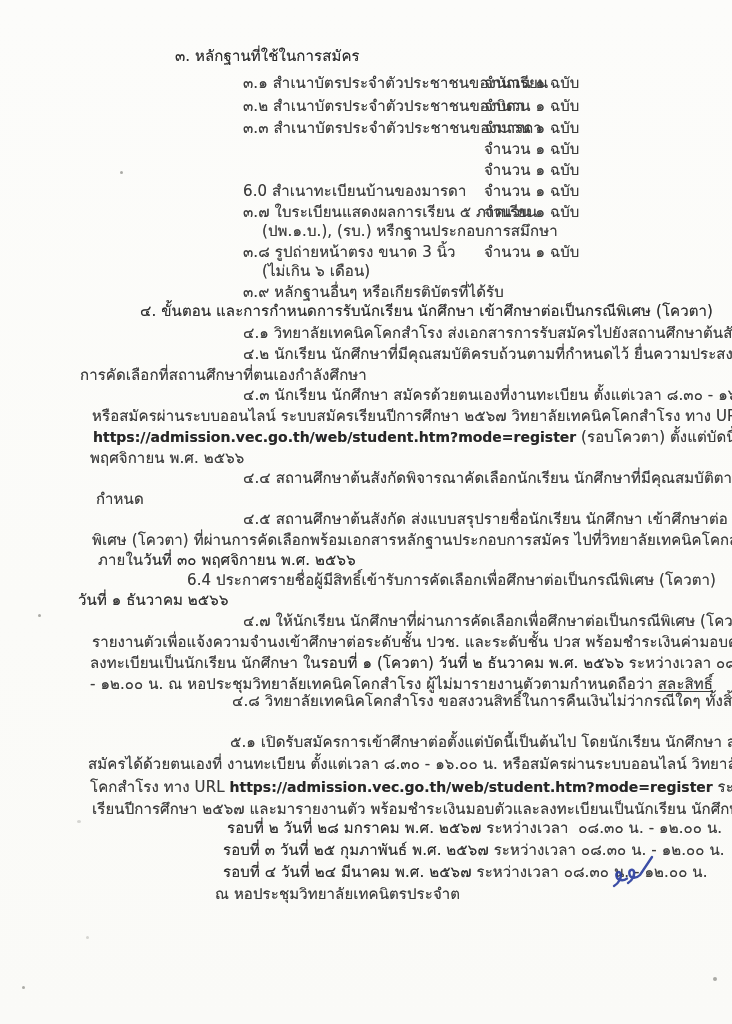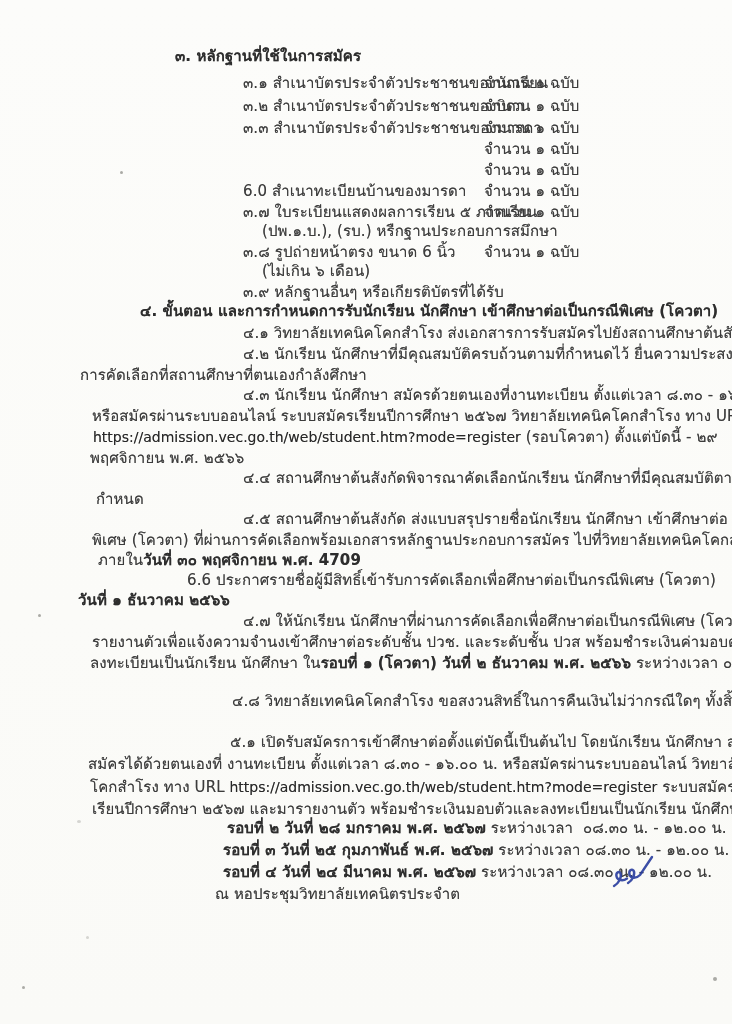--- a/index.html
+++ b/index.html
@@ -12,23 +12,23 @@
     font-size:15px;
     color:#3c3c3c;
   }
   .ln{
     position:absolute;
     white-space:pre;
     line-height:20px;
     letter-spacing:.1px;
     text-shadow:0 0 .45px rgba(70,70,70,.55);
   }
-  .b{font-weight:700;color:#2d2d2d;}
+  .b{font-weight:400;color:#2d2d2d;}
   .u{text-decoration:underline;text-underline-offset:2px;}
-  .url{font-weight:400;color:#282828;font-size:14px;letter-spacing:0;}
+  .url{font-weight:700;color:#282828;font-size:14px;letter-spacing:0;}
   .speck{position:absolute;background:#8f8f8a;border-radius:50%;opacity:.75;}
   .speck.light{opacity:.35;}
   .pen{position:absolute;}
 </style>
 </head>
 <body>
 
 <div class="page">
 
   <div class="ln b" style="left:175px;top:46px">๓. หลักฐานที่ใช้ในการสมัคร</div>
@@ -46,21 +46,21 @@
 
   <div class="ln" style="left:484px;top:160px">จำนวน ๑ ฉบับ</div>
 
   <div class="ln" style="left:243px;top:181px">6.0 สำเนาทะเบียนบ้านของมารดา</div>
   <div class="ln" style="left:484px;top:181px">จำนวน ๑ ฉบับ</div>
 
   <div class="ln" style="left:243px;top:202px">๓.๗ ใบระเบียนแสดงผลการเรียน ๕ ภาคเรียน</div>
   <div class="ln" style="left:484px;top:202px">จำนวน ๑ ฉบับ</div>
   <div class="ln" style="left:262px;top:221px">(ปพ.๑.บ.), (รบ.) หรืกฐานประกอบการสมึกษา</div>
 
-  <div class="ln" style="left:243px;top:242px">๓.๘ รูปถ่ายหน้าตรง ขนาด 6 นิ้ว</div>
+  <div class="ln" style="left:243px;top:242px">๓.๘ รูปถ่ายหน้าตรง ขนาด 3 นิ้ว</div>
   <div class="ln" style="left:484px;top:242px">จำนวน ๑ ฉบับ</div>
   <div class="ln" style="left:262px;top:261px">(ไม่เกิน ๖ เดือน)</div>
 
   <div class="ln" style="left:243px;top:282px">๓.๙ หลักฐานอื่นๆ หรือเกียรติบัตรที่ได้รับ</div>
 
   <div class="ln b" style="left:140px;top:301px">๔. ขั้นตอน และการกำหนดการรับนักเรียน นักศึกษา เข้าศึกษาต่อเป็นกรณีพิเศษ (โควตา)</div>
 
   <div class="ln" style="left:243px;top:323px">๔.๑ วิทยาลัยเทคนิคโคกสำโรง ส่งเอกสารการรับสมัครไปยังสถานศึกษาต้นสังกัด</div>
 
   <div class="ln" style="left:243px;top:344px">๔.๒ นักเรียน นักศึกษาที่มีคุณสมบัติครบถ้วนตามที่กำหนดไว้ ยื่นความประสงค์เข้ารับ</div>
@@ -69,28 +69,29 @@
   <div class="ln" style="left:243px;top:385px">๔.๓ นักเรียน นักศึกษา สมัครด้วยตนเองที่งานทะเบียน ตั้งแต่เวลา ๘.๓๐ - ๑๖.๐๐ น.</div>
   <div class="ln" style="left:92px;top:406px">หรือสมัครผ่านระบบออนไลน์ ระบบสมัครเรียนปีการศึกษา ๒๕๖๗ วิทยาลัยเทคนิคโคกสำโรง ทาง URL</div>
   <div class="ln" style="left:93px;top:427px"><span class="url">https://admission.vec.go.th/web/student.htm?mode=register</span><span> (รอบโควตา) ตั้งแต่บัดนี้ - ๒๙</span></div>
   <div class="ln" style="left:90px;top:448px">พฤศจิกายน พ.ศ. ๒๕๖๖</div>
 
   <div class="ln" style="left:243px;top:468px">๔.๔ สถานศึกษาต้นสังกัดพิจารณาคัดเลือกนักเรียน นักศึกษาที่มีคุณสมบัติตามเกณฑ์ที่</div>
   <div class="ln" style="left:96px;top:489px">กำหนด</div>
 
   <div class="ln" style="left:243px;top:509px">๔.๕ สถานศึกษาต้นสังกัด ส่งแบบสรุปรายชื่อนักเรียน นักศึกษา เข้าศึกษาต่อ กรณี</div>
   <div class="ln" style="left:92px;top:530px">พิเศษ (โควตา) ที่ผ่านการคัดเลือกพร้อมเอกสารหลักฐานประกอบการสมัคร ไปที่วิทยาลัยเทคนิคโคกสำโรง</div>
-  <div class="ln" style="left:98px;top:550px"><span>ภายใน</span><span class="b">วันที่ ๓๐ พฤศจิกายน พ.ศ. 4709</span></div>
+  <div class="ln" style="left:98px;top:550px"><span>ภายใน</span><span class="b">วันที่ ๓๐ พฤศจิกายน พ.ศ. ๒๕๖๖</span></div>
 
-  <div class="ln" style="left:187px;top:570px">6.6 ประกาศรายชื่อผู้มีสิทธิ์เข้ารับการคัดเลือกเพื่อศึกษาต่อเป็นกรณีพิเศษ (โควตา)</div>
+  <div class="ln" style="left:187px;top:570px">6.4 ประกาศรายชื่อผู้มีสิทธิ์เข้ารับการคัดเลือกเพื่อศึกษาต่อเป็นกรณีพิเศษ (โควตา)</div>
   <div class="ln b" style="left:78px;top:590px">วันที่ ๑ ธันวาคม ๒๕๖๖</div>
 
   <div class="ln" style="left:243px;top:611px">๔.๗ ให้นักเรียน นักศึกษาที่ผ่านการคัดเลือกเพื่อศึกษาต่อเป็นกรณีพิเศษ (โควตา) มา</div>
   <div class="ln" style="left:92px;top:632px">รายงานตัวเพื่อแจ้งความจำนงเข้าศึกษาต่อระดับชั้น ปวช. และระดับชั้น ปวส พร้อมชำระเงินค่ามอบตัวและ</div>
   <div class="ln" style="left:90px;top:653px"><span>ลงทะเบียนเป็นนักเรียน นักศึกษา ใน</span><span class="b">รอบที่ ๑ (โควตา) วันที่ ๒ ธันวาคม พ.ศ. ๒๕๖๖</span><span> ระหว่างเวลา ๐๘.๓๐ น.</span></div>
+  <div class="ln" style="left:90px;top:674px"><span>- ๑๒.๐๐ น. ณ หอประชุมวิทยาลัยเทคนิคโคกสำโรง ผู้ไม่มารายงานตัวตามกำหนดถือว่า </span><span class="u">สละสิทธิ์</span></div>
 
   <div class="ln" style="left:232px;top:691px">๔.๘ วิทยาลัยเทคนิคโคกสำโรง ขอสงวนสิทธิ์ในการคืนเงินไม่ว่ากรณีใดๆ ทั้งสิ้น</div>
 
 
   <div class="ln" style="left:230px;top:732px">๕.๑ เปิดรับสมัครการเข้าศึกษาต่อตั้งแต่บัดนี้เป็นต้นไป โดยนักเรียน นักศึกษา สามารถ</div>
   <div class="ln" style="left:88px;top:754px">สมัครได้ด้วยตนเองที่ งานทะเบียน ตั้งแต่เวลา ๘.๓๐ - ๑๖.๐๐ น. หรือสมัครผ่านระบบออนไลน์ วิทยาลัยเทคนิค</div>
   <div class="ln" style="left:90px;top:777px"><span>โคกสำโรง ทาง URL </span><span class="url">https://admission.vec.go.th/web/student.htm?mode=register</span><span> ระบบสมัคร</span></div>
   <div class="ln" style="left:92px;top:799px">เรียนปีการศึกษา ๒๕๖๗ และมารายงานตัว พร้อมชำระเงินมอบตัวและลงทะเบียนเป็นนักเรียน นักศึกษา ได้ดังนี้</div>
 
   <div class="ln" style="left:227px;top:818px"><span class="b">รอบที่ ๒ วันที่ ๒๘ มกราคม พ.ศ. ๒๕๖๗</span><span> ระหว่างเวลา  ๐๘.๓๐ น. - ๑๒.๐๐ น.</span></div>

